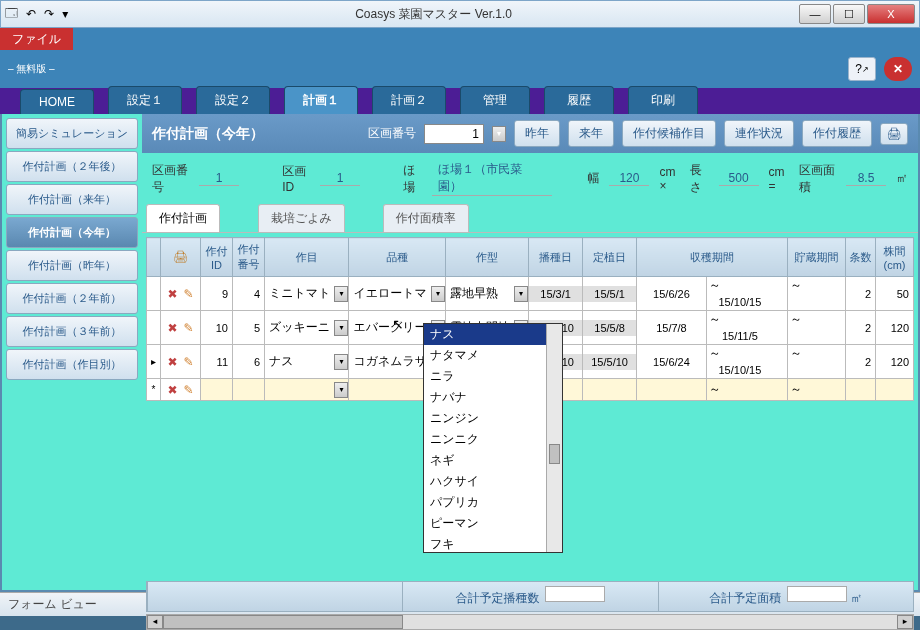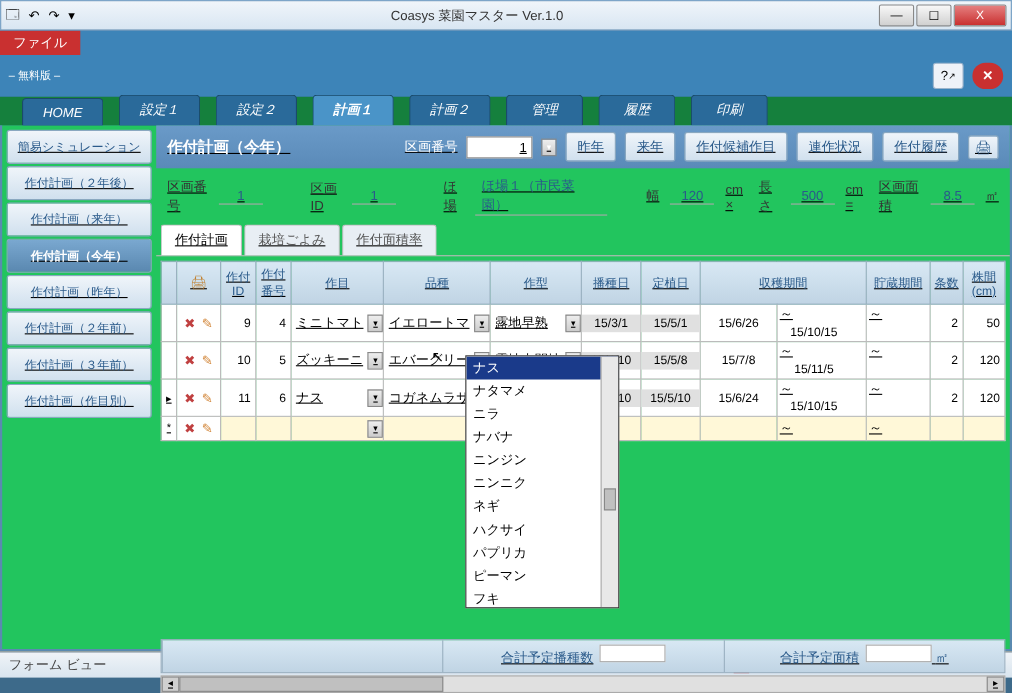--- a/index.html
+++ b/index.html
@@ -17,43 +17,43 @@
 
 .banner { height: 38px; background: #3d84b8; display: flex; align-items: center; padding: 0 8px; gap: 12px; }
 .logo-box { background: linear-gradient(#fff6d8, #f0e8b8); border: 1px solid #999; padding: 4px 10px; border-radius: 3px; font-size: 16px; color: #333; display:flex; align-items:center; gap:4px;}
 .logo-c { font-style: italic; color: #d06030; font-weight: bold; }
 .logo-rest { color: #5a8a5a; font-weight: bold; }
 .banner-text { color: #fff; font-size: 10px; }
 .banner-right { margin-left: auto; display: flex; gap: 8px; align-items: center; }
 .banner-icon-btn { width: 28px; height: 24px; background: #eef2f8; border: 1px solid #9bb4cc; border-radius: 3px; display:flex; align-items:center; justify-content:center;}
 .banner-close { width: 28px; height: 24px; background: #c93030; border-radius: 12px; color:#fff; display:flex; align-items:center; justify-content:center; font-weight:bold;}
 
-.tabbar { height: 26px; background: #15803d; display: flex; align-items: flex-end; padding: 0 20px; gap: 14px; font-style: italic; }
+.tabbar { height: 26px; background: #4c1d95; display: flex; align-items: flex-end; padding: 0 20px; gap: 14px; }
 .tab { background: #2a6a9a; color: #fff; padding: 5px 18px; border-radius: 4px 4px 0 0; border: 1px solid #1a4a6a; border-bottom:none; cursor: pointer; min-width:70px; text-align:center;}
 .tab.active { background: #4a94c8; font-weight: bold; }
 
-.workspace { background: #22c55e; height: 478px; display: flex; border: 2px solid #5a8ab0; border-top:none;text-decoration:underline; }
+.workspace { background: #5eead4; height: 478px; display: flex; border: 2px solid #5a8ab0; border-top:none; }
 
 .sidebar { width: 140px; padding: 4px; display: flex; flex-direction: column; gap: 2px; }
 .side-btn { background: linear-gradient(#f0f5fa, #d0e0ee); border: 1px solid #8aa8c0; padding: 7px 4px; text-align: center; border-radius: 3px; color: #2a5a8a; cursor: pointer; font-size:11px;}
 .side-btn.active { background: linear-gradient(#7aa8d0, #5a88b0); color: #fff; font-weight: bold; }
 
 .main { flex: 1; display: flex; flex-direction: column; padding: 0; }
 .main-header { background: linear-gradient(#6a9ac8, #5a8ab8); color: #fff; padding: 6px 10px; display: flex; align-items: center; gap: 8px; }
 .main-title { font-size: 14px; font-weight: bold; margin-right: 20px; }
 .hdr-label { color: #fff; }
 .hdr-input { width: 60px; text-align: right; padding: 2px 4px; border: 1px solid #888; }
 .hdr-btn { background: linear-gradient(#f0f5fa, #d0e0ee); border: 1px solid #8aa8c0; padding: 4px 10px; border-radius: 3px; color: #2a5a8a; cursor: pointer; }
 .hdr-icon-btn { width:28px; padding:3px; }
 
 .info-row { padding: 8px 10px; display: flex; align-items: center; gap: 10px; color: #333; font-size:11px;}
 .info-val { color: #2a5a8a; border-bottom: 1px solid #aaa; padding: 0 6px; min-width: 40px; display:inline-block; text-align:center;}
 .info-val.wide { min-width:120px; text-align:left;}
 
-.subtabs { display: flex; padding: 0 4px; border-bottom: 1px solid #bbb; }
+.subtabs { display: flex; padding: 0 4px; border-bottom: 1px solid #bbb; gap: 36px; }
 .subtab { padding: 5px 12px; border: 1px solid #bbb; border-bottom: none; background: #e8eef4; margin-right: 2px; cursor: pointer; border-radius:3px 3px 0 0; color:#555;}
 .subtab.active { background: #fff; color:#000;}
 
 .grid-wrap { padding: 4px; flex:1; position: relative; }
 table.grid { border-collapse: collapse; width: 100%; }
 .grid th { background: linear-gradient(#d8e8f4, #c0d4e4); border: 1px solid #9ab0c0; padding: 4px 2px; font-weight: normal; color: #2a5a8a; font-size: 11px; }
 .grid td { border: 1px solid #bbb; padding: 0; height: 22px; background: #fff; }
 .grid td.new-row { background: #fff8d8; }
 .cell-input { width: 100%; border: none; padding: 2px 4px; text-align: right; font-size:11px; background:transparent;}
 .cell-input.date { background: #e0e0e0; text-align: center; }

